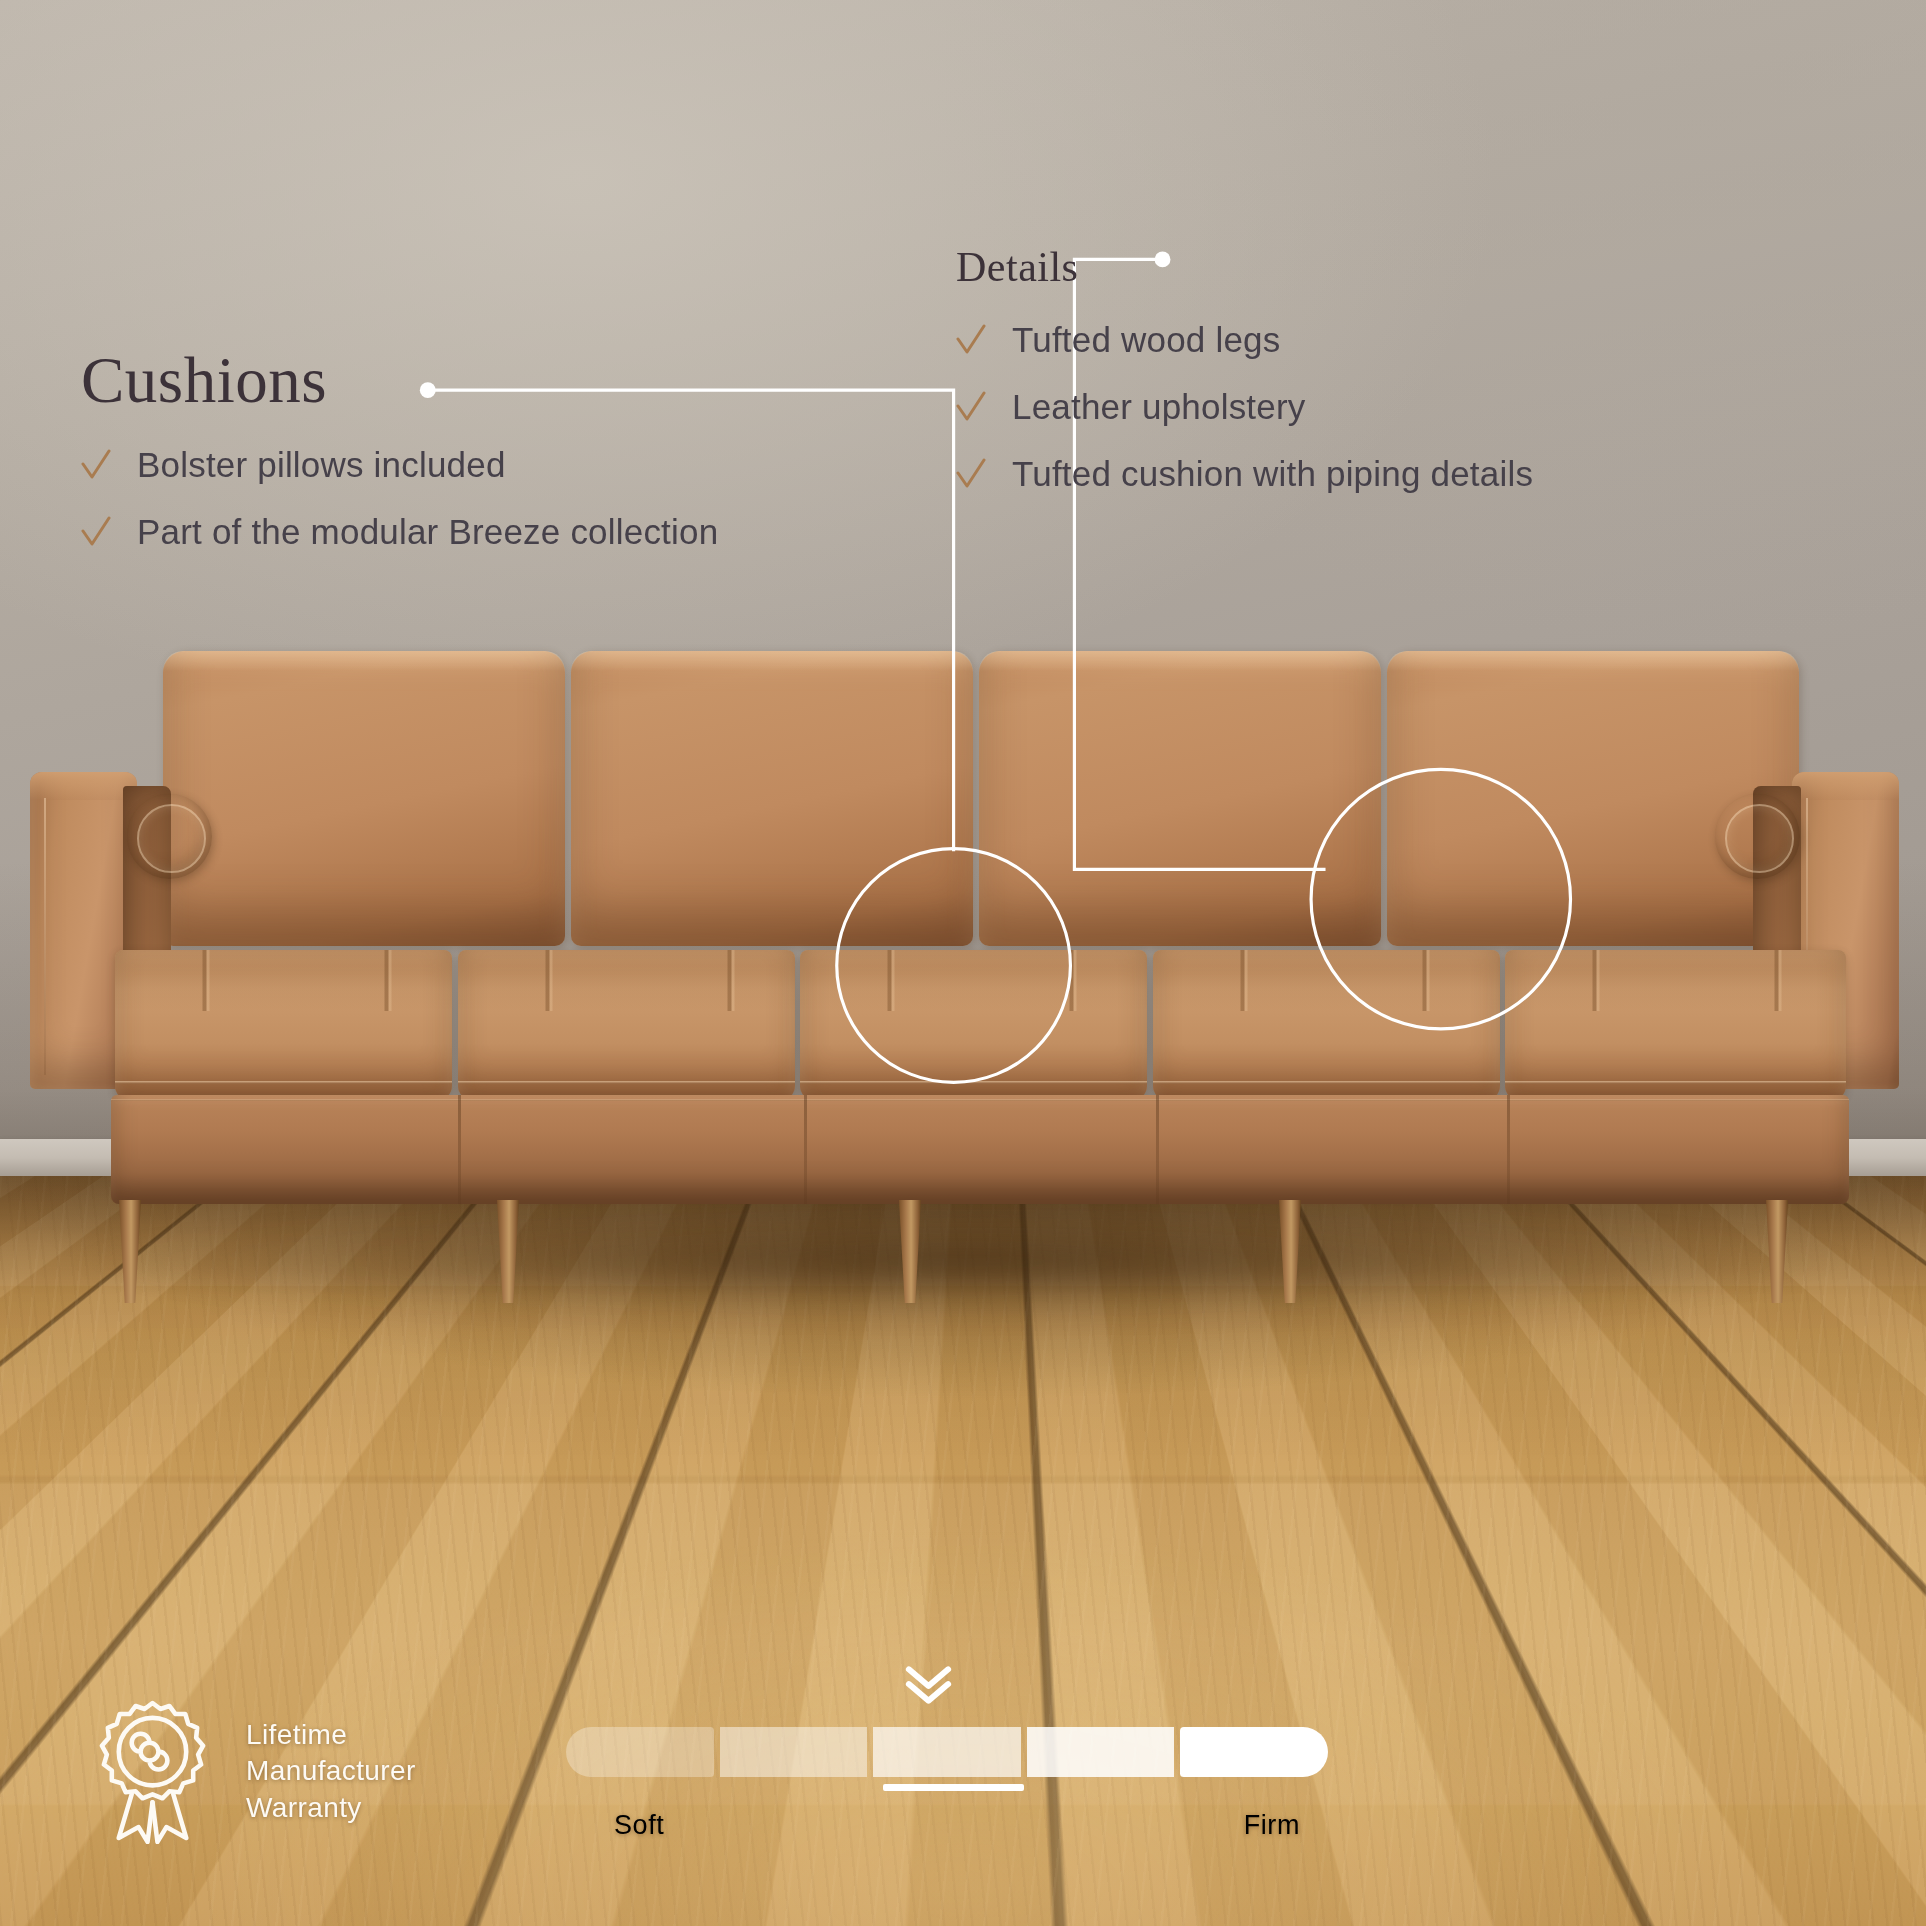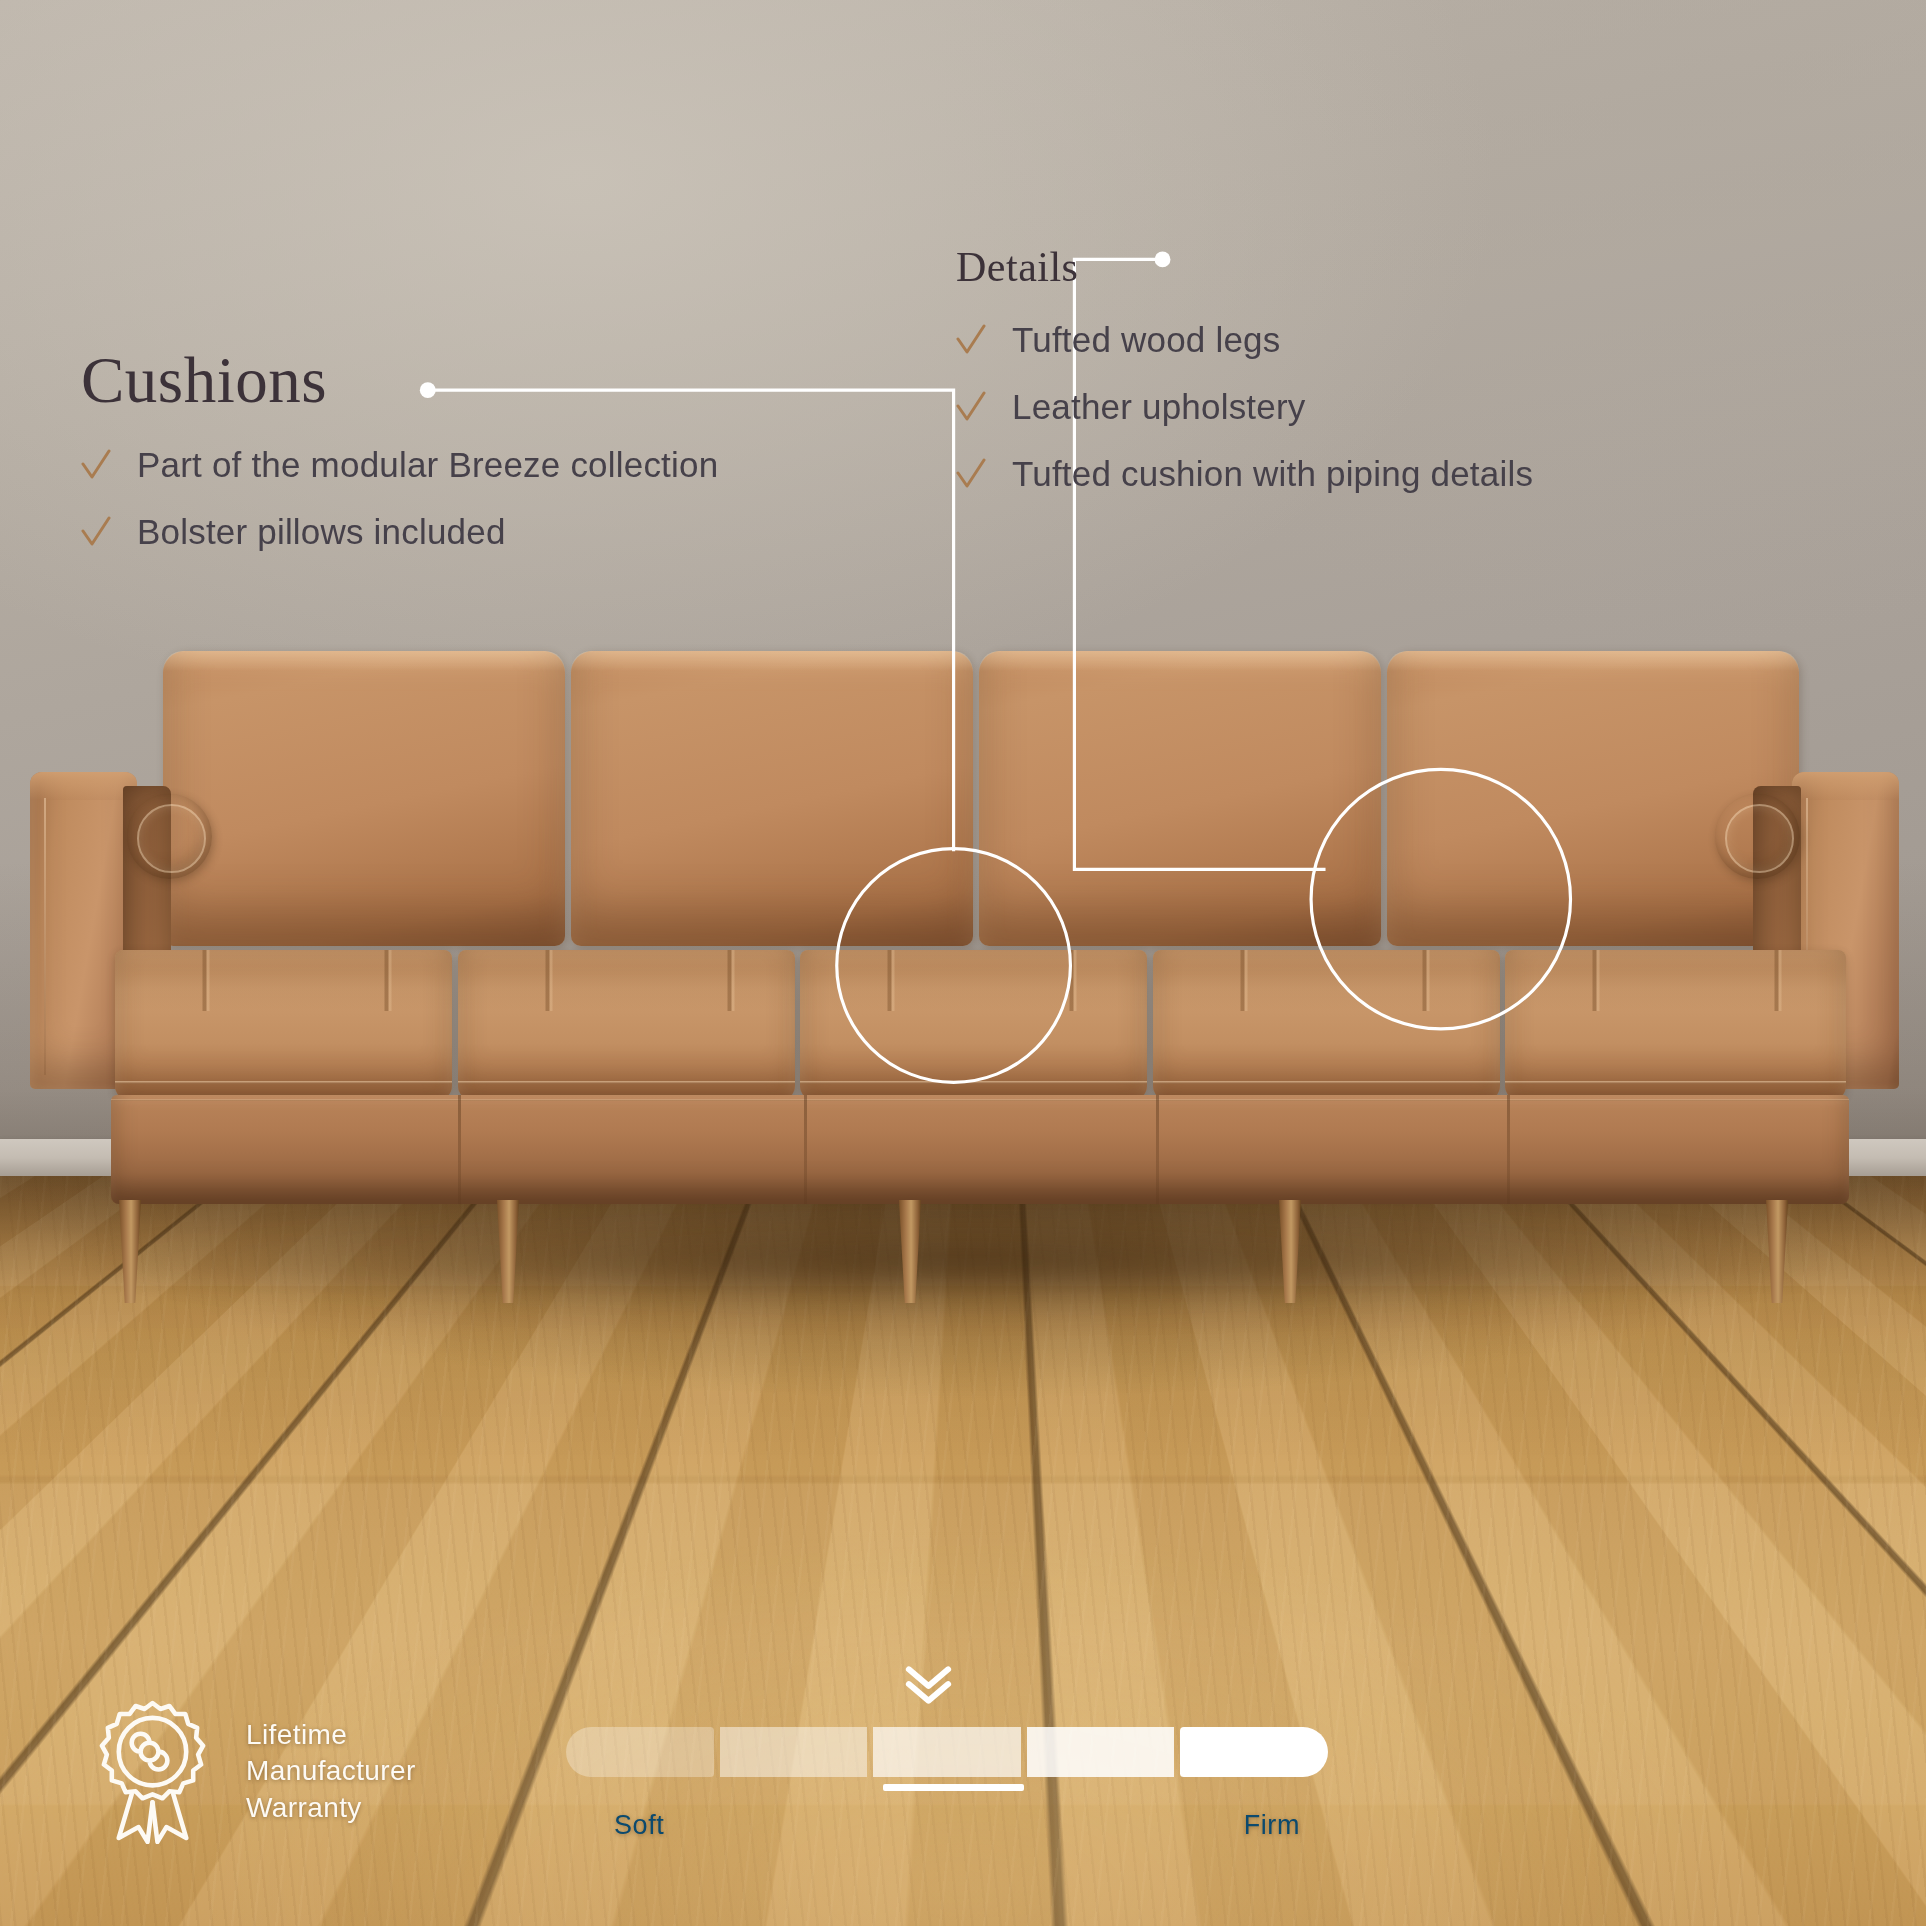--- a/index.html
+++ b/index.html
@@ -226,21 +226,21 @@
   .firm-chevron { position:absolute; left:335px; top:-22px; }
   .firm-track { position:absolute; left:0; top:42px; width:762px; height:50px; display:flex; gap:6px; }
   .fseg { height:50px; background:#fff; }
   .fseg:first-child { border-radius:26px 4px 4px 26px; }
   .fseg:last-child  { border-radius:4px 26px 26px 4px; }
   .firm-marker {
     position:absolute; left:317px; top:99px; width:141px; height:7px;
     background:#ffffff; border-radius:2px;
   }
   .firm-label {
-    position:absolute; top:125px; color:#0c4a6e; font-size:27px; letter-spacing:0.6px;
+    position:absolute; top:125px; color:#000000; font-size:27px; letter-spacing:0.6px;
     text-shadow:0 1px 4px rgba(70,45,18,0.45);
   }
   .firm-soft { left:48px; }
   .firm-firm { right:28px; }
 </style>
 </head>
 <body>
 
 <div id="stage">
 
@@ -332,29 +332,29 @@
 
   <div class="block" id="cushions-block">
     <div class="heading">Cushions</div>
     <ul class="feature-list">
       <li class="feature-li">
         <span class="check">
           <svg width="30" height="34" viewBox="0 0 30 34">
               <path d="M2 16 L11 29 L28 3" fill="none" stroke="#a97c50" stroke-width="3" stroke-linecap="round" stroke-linejoin="round"></path>
             </svg>
         </span>
-        <span class="feature-txt">Part of the modular Breeze collection</span>
+        <span class="feature-txt">Bolster pillows included</span>
       </li>
       <li class="feature-li">
         <span class="check">
           <svg width="30" height="34" viewBox="0 0 30 34">
               <path d="M2 16 L11 29 L28 3" fill="none" stroke="#a97c50" stroke-width="3" stroke-linecap="round" stroke-linejoin="round"></path>
             </svg>
         </span>
-        <span class="feature-txt">Bolster pillows included</span>
+        <span class="feature-txt">Part of the modular Breeze collection</span>
       </li>
     </ul>
   </div>
 
   <div class="block" id="details-block">
     <div class="heading">Details</div>
     <ul class="feature-list">
       <li class="feature-li">
         <span class="check">
           <svg width="30" height="34" viewBox="0 0 30 34">

